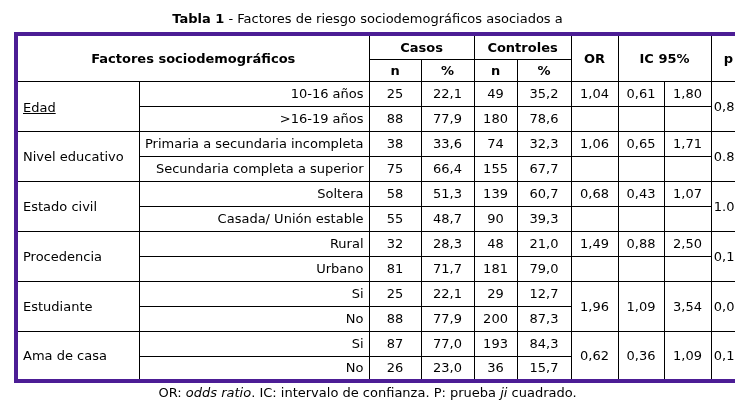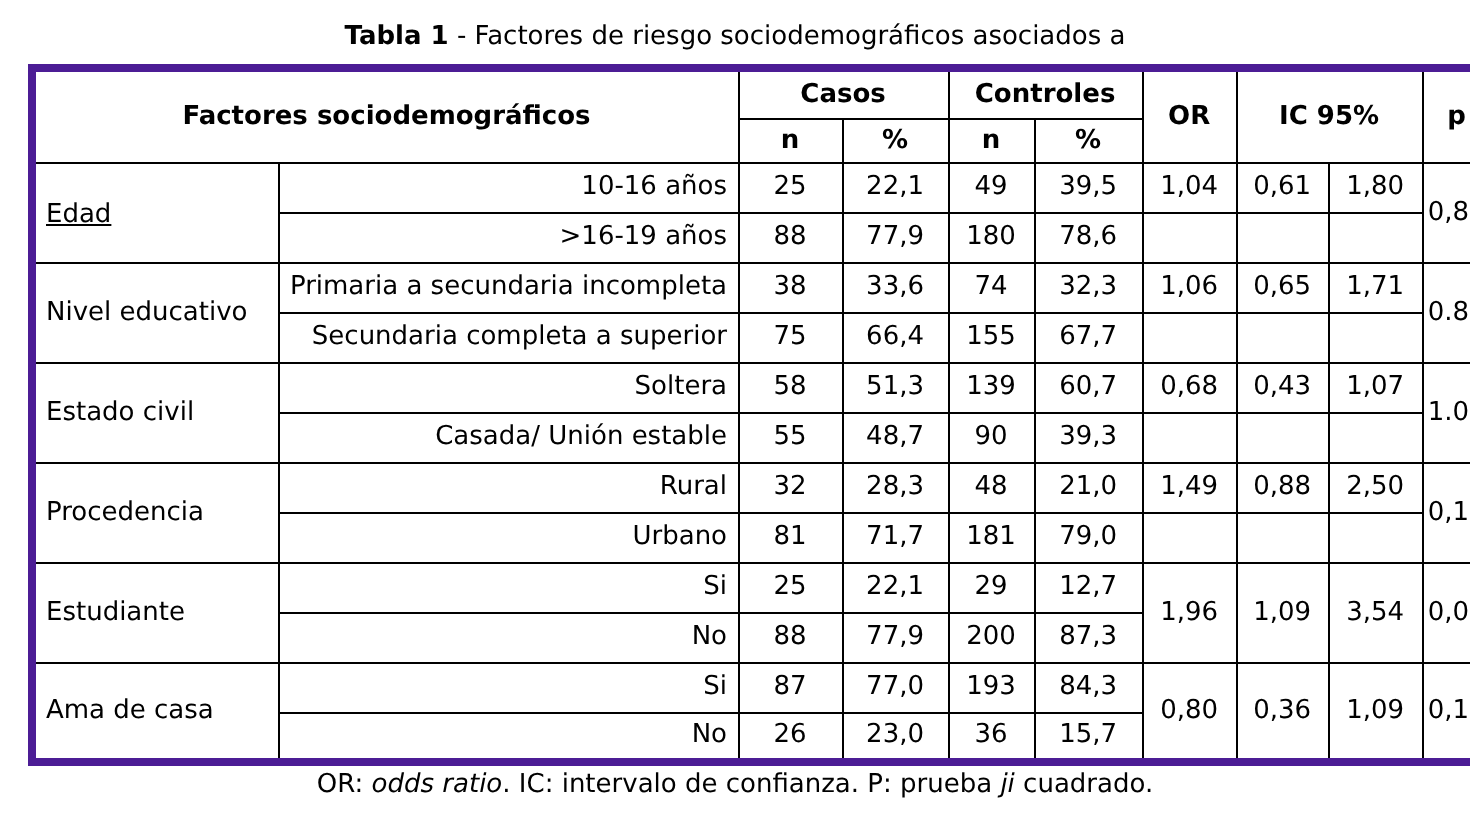--- a/index.html
+++ b/index.html
@@ -97,21 +97,21 @@
       </tr>
     </thead>
 
     <tbody>
       <tr class="r">
         <td class="cat vtop" rowspan="2">Edad</td>
         <td class="sub">10-16 años</td>
         <td class="num">25</td>
         <td class="num">22,1</td>
         <td class="num">49</td>
-        <td class="num">39,5</td>
+        <td class="num">35,2</td>
         <td class="num">1,04</td>
         <td class="num">0,61</td>
         <td class="num">1,80</td>
         <td class="num" rowspan="2">0,88</td>
       </tr>
       <tr class="r">
         <td class="sub">&gt;16-19 años</td>
         <td class="num">88</td>
         <td class="num">77,9</td>
         <td class="num">180</td>
@@ -220,21 +220,21 @@
     </tbody>
 
     <tbody>
       <tr class="r">
         <td class="cat" rowspan="2">Ama de casa</td>
         <td class="sub">Si</td>
         <td class="num">87</td>
         <td class="num">77,0</td>
         <td class="num">193</td>
         <td class="num">84,3</td>
-        <td class="num" rowspan="2">0,80</td>
+        <td class="num" rowspan="2">0,62</td>
         <td class="num" rowspan="2">0,36</td>
         <td class="num" rowspan="2">1,09</td>
         <td class="num" rowspan="2">0,10</td>
       </tr>
       <tr class="r">
         <td class="sub">No</td>
         <td class="num">26</td>
         <td class="num">23,0</td>
         <td class="num">36</td>
         <td class="num">15,7</td>

